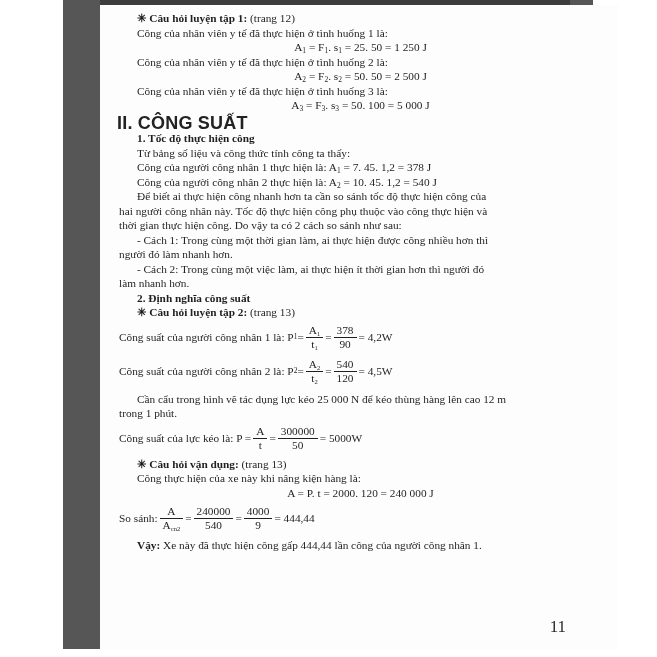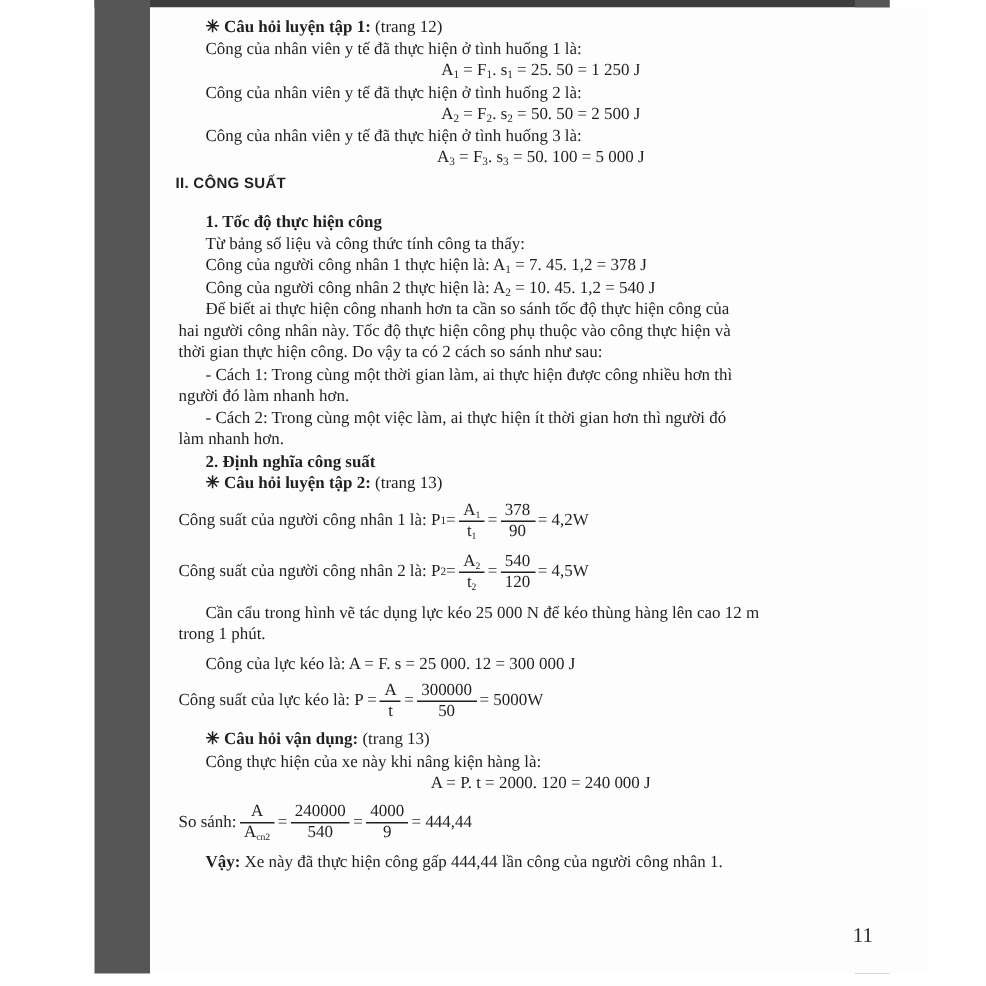--- a/index.html
+++ b/index.html
@@ -22,41 +22,41 @@
   .content{
     padding:6px 16px 0 19px;
     font-size:11.3px;line-height:14.5px;
   }
   .line{white-space:nowrap;}
   .ind{margin-left:18px;}
   .center{text-align:center;margin-left:0;}
   .b{font-weight:bold;}
   .h1{
     font-family:"Liberation Sans",sans-serif;font-weight:bold;
-    font-size:10px;letter-spacing:.2px;margin-left:-2px;
-    margin-top:3px;margin-bottom:11px;color:#222;
+    font-size:18px;letter-spacing:.2px;margin-left:-2px;
+    margin-top:3px;margin-bottom:1px;color:#222;
   }
   .h2{font-weight:bold;}
   sub{font-size:7.5px;line-height:0;vertical-align:-2px;}
   .frac sub{font-size:6.5px;}
   .frac{
     display:inline-block;vertical-align:middle;text-align:center;
     margin:0 2px;line-height:1.15;
   }
   .frac .num{display:block;border-bottom:1px solid #1f1f1f;padding:0 3px;}
   .frac .den{display:block;padding:0 3px;}
   .tall{display:flex;align-items:center;height:33px;margin:1px 0;}
   .tall span{display:inline-block;}
   .mt4{margin-top:4px;}
   .mt5{margin-top:5px;}
   .mt2{margin-top:2px;}
   .mt3{margin-top:3px;}
   .page-number{
-    position:absolute;top:612px;right:36px;
-    font-size:14px;color:#2a2a2a;
+    position:absolute;top:612px;right:52px;
+    font-size:17px;color:#2a2a2a;
   }
 </style>
 </head>
 <body>
 
 <div class="photo">
   <div class="top-strip"></div>
   <div class="bar bar-left"></div>
   <div class="bar bar-right"></div>
   <div class="sheet">
@@ -107,21 +107,20 @@
           </span>
           <span> = </span>
           <span class="frac">
             <span class="num"><span>540</span></span>
             <span class="den"><span>120</span></span>
           </span>
           <span> = 4,5W</span>
         </div>
         <div class="line ind mt4"><span>Cần cẩu trong hình vẽ tác dụng lực kéo 25 000 N để kéo thùng hàng lên cao 12 m</span></div>
         <div class="line"><span>trong 1 phút.</span></div>
-        <div class="line ind mt5"><span>Công của lực kéo là: A = F. s = 25 000. 12 = 300 000 J</span></div>
         <div class="line ind tall">
           <span>Công suất của lực kéo là: P = </span>
           <span class="frac">
             <span class="num"><span>A</span></span>
             <span class="den"><span>t</span></span>
           </span>
           <span> = </span>
           <span class="frac">
             <span class="num"><span>300000</span></span>
             <span class="den"><span>50</span></span>

